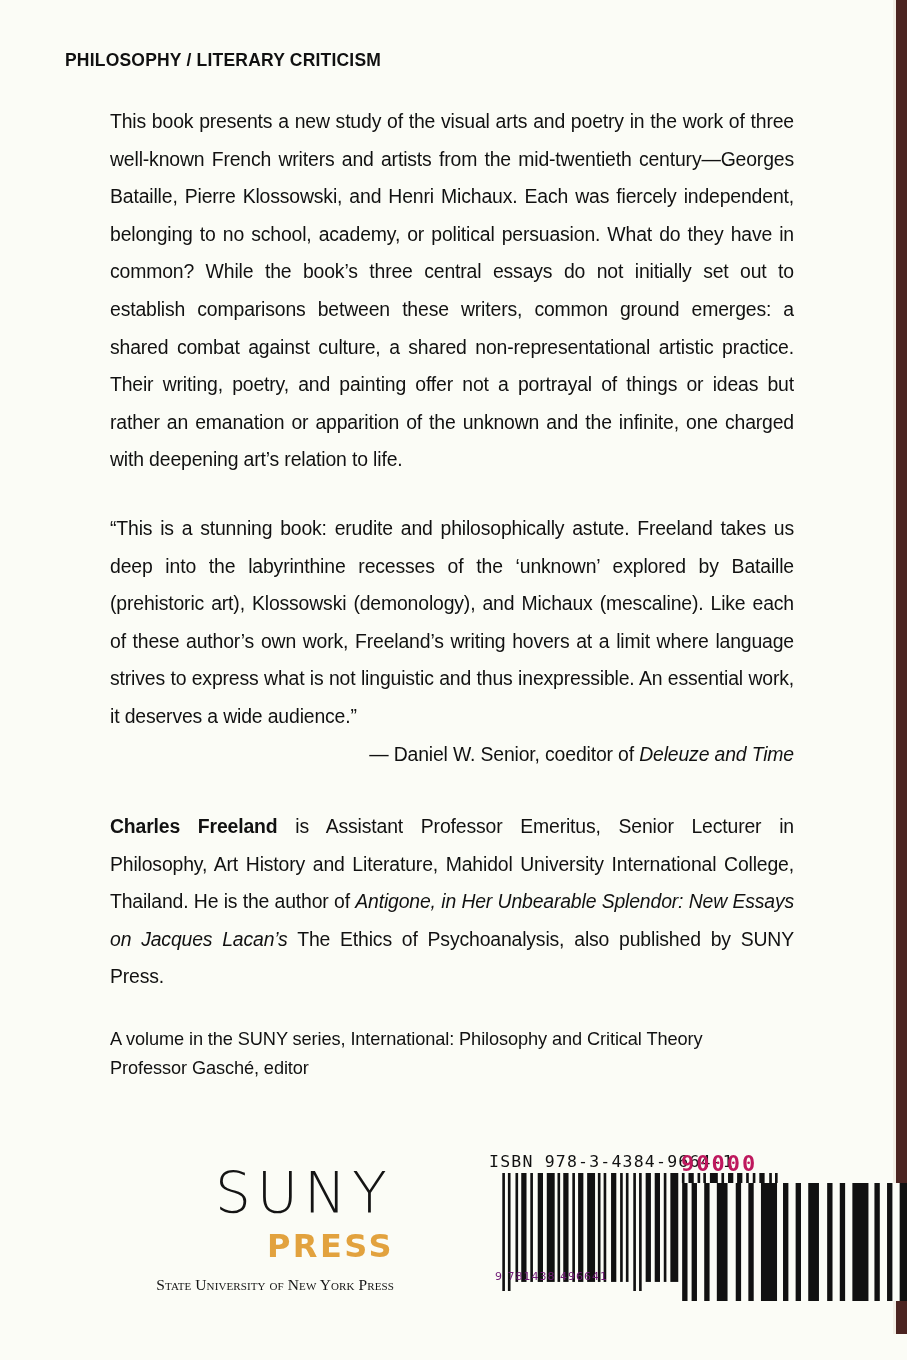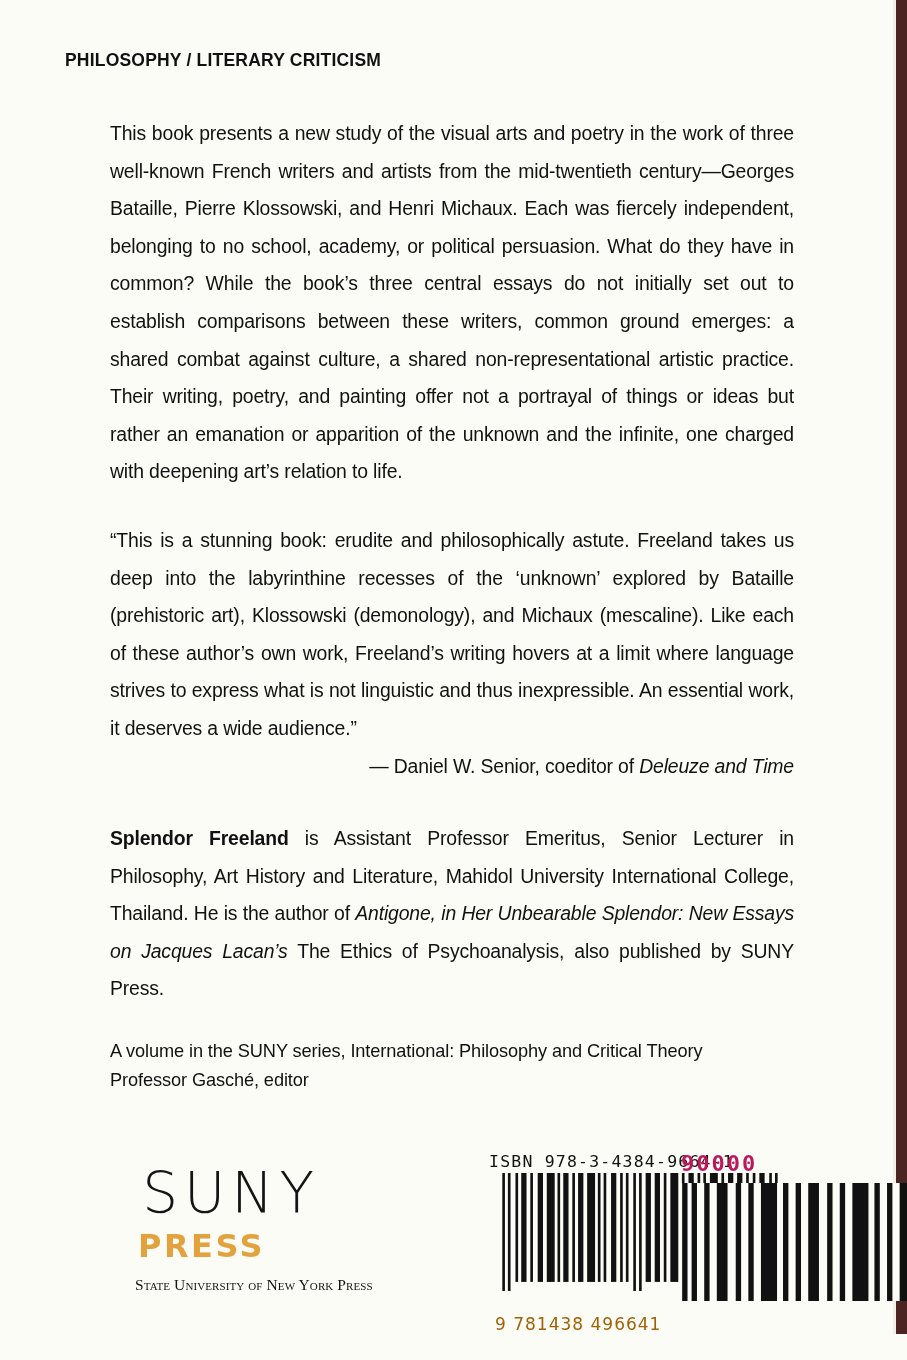--- a/index.html
+++ b/index.html
@@ -56,21 +56,20 @@
     letter-spacing: 0.2px;
     color: #111;
     white-space: nowrap;
   }
 
   .body-col {
     position: absolute;
     left: 61px;
     top: 103px;
     width: 684px;
-    margin-top: 12px;
   }
 
   p.para {
     margin: 0;
     font-size: 19.4px;
     line-height: 37.6px;
     text-align: justify;
     text-justify: inter-word;
     color: #111;
     letter-spacing: -0.15px;
@@ -97,24 +96,24 @@
     color: #111;
     letter-spacing: -0.1px;
   }
 
   em { font-style: italic; }
   strong { font-weight: bold; }
 
   
   .logo {
     position: absolute;
-    left: 135px;
+    left: 124px;
     top: 1166px;
     width: 270px;
-    text-align: left;
+    text-align: right;
   }
   .logo-suny {
     font-size: 57px;
     font-weight: 300;
     letter-spacing: 6px;
     color: #141414;
     line-height: 54px;
     text-indent: 6px;
     font-family: "DejaVu Sans", sans-serif;
     transform: scaleX(0.99);
@@ -174,25 +173,24 @@
     top: 0;
     width: 176px;
     height: 104px;
   }
   .ean-digits {
     position: absolute;
     left: 12px;
     top: 97px;
     width: 190px;
     font-family: "DejaVu Sans", sans-serif;
-    font-size: 17px;
+    font-size: 11px;
     letter-spacing: 1px;
-    color: #a16207;
+    color: #701a75;
     white-space: nowrap;
-    margin-top: 44px;
   }
   .addon-num {
     position: absolute;
     left: 198px;
     top: -22px;
     font-family: "DejaVu Sans Mono", monospace;
     font-size: 22px;
     letter-spacing: 2px;
     color: #be185d;
     font-weight: bold;
@@ -223,21 +221,21 @@
       <p class="para">This book presents a new study of the visual arts and poetry in the work of three well-known French writers and artists from the mid-twentieth century—Georges Bataille, Pierre Klossowski, and Henri Michaux. Each was fiercely independent, belonging to no school, academy, or political persuasion. What do they have in common? While the book’s three central essays do not initially set out to establish comparisons between these writers, common ground emerges: a shared combat against culture, a shared non-representational artistic practice. Their writing, poetry, and painting offer not a portrayal of things or ideas but rather an emanation or apparition of the unknown and the infinite, one charged with deepening art’s relation to life.</p>
 
       <div class="gap-2"></div>
 
       <p class="para">“This is a stunning book: erudite and philosophically astute. Freeland takes us deep into the labyrinthine recesses of the ‘unknown’ explored by Bataille (prehistoric art), Klossowski (demonology), and Michaux (mescaline). Like each of these author’s own work, Freeland’s writing hovers at a limit where language strives to express what is not linguistic and thus inexpressible. An essential work, it deserves a wide audience.”</p>
 
       <p class="attrib"><span>— Daniel W. Senior, coeditor of </span><em>Deleuze and Time</em></p>
 
       <div class="gap-3"></div>
 
-      <p class="para"><strong>Splendor Freeland</strong><span> is Assistant Professor Emeritus, Senior Lecturer in Philosophy, Art History and Literature, Mahidol University International College, Thailand. He is the author of </span><em>Antigone, in Her Unbearable Splendor: New Essays on Jacques Lacan’s</em><span> The Ethics of Psychoanalysis, also published by SUNY Press.</span></p>
+      <p class="para"><strong>Charles Freeland</strong><span> is Assistant Professor Emeritus, Senior Lecturer in Philosophy, Art History and Literature, Mahidol University International College, Thailand. He is the author of </span><em>Antigone, in Her Unbearable Splendor: New Essays on Jacques Lacan’s</em><span> The Ethics of Psychoanalysis, also published by SUNY Press.</span></p>
 
       <div class="gap-1"></div>
 
       <div class="series-block">
         <div>A volume in the SUNY series, International: Philosophy and Critical Theory</div>
         <div>Professor Gasché, editor</div>
       </div>
 
     </div>
   </div>

